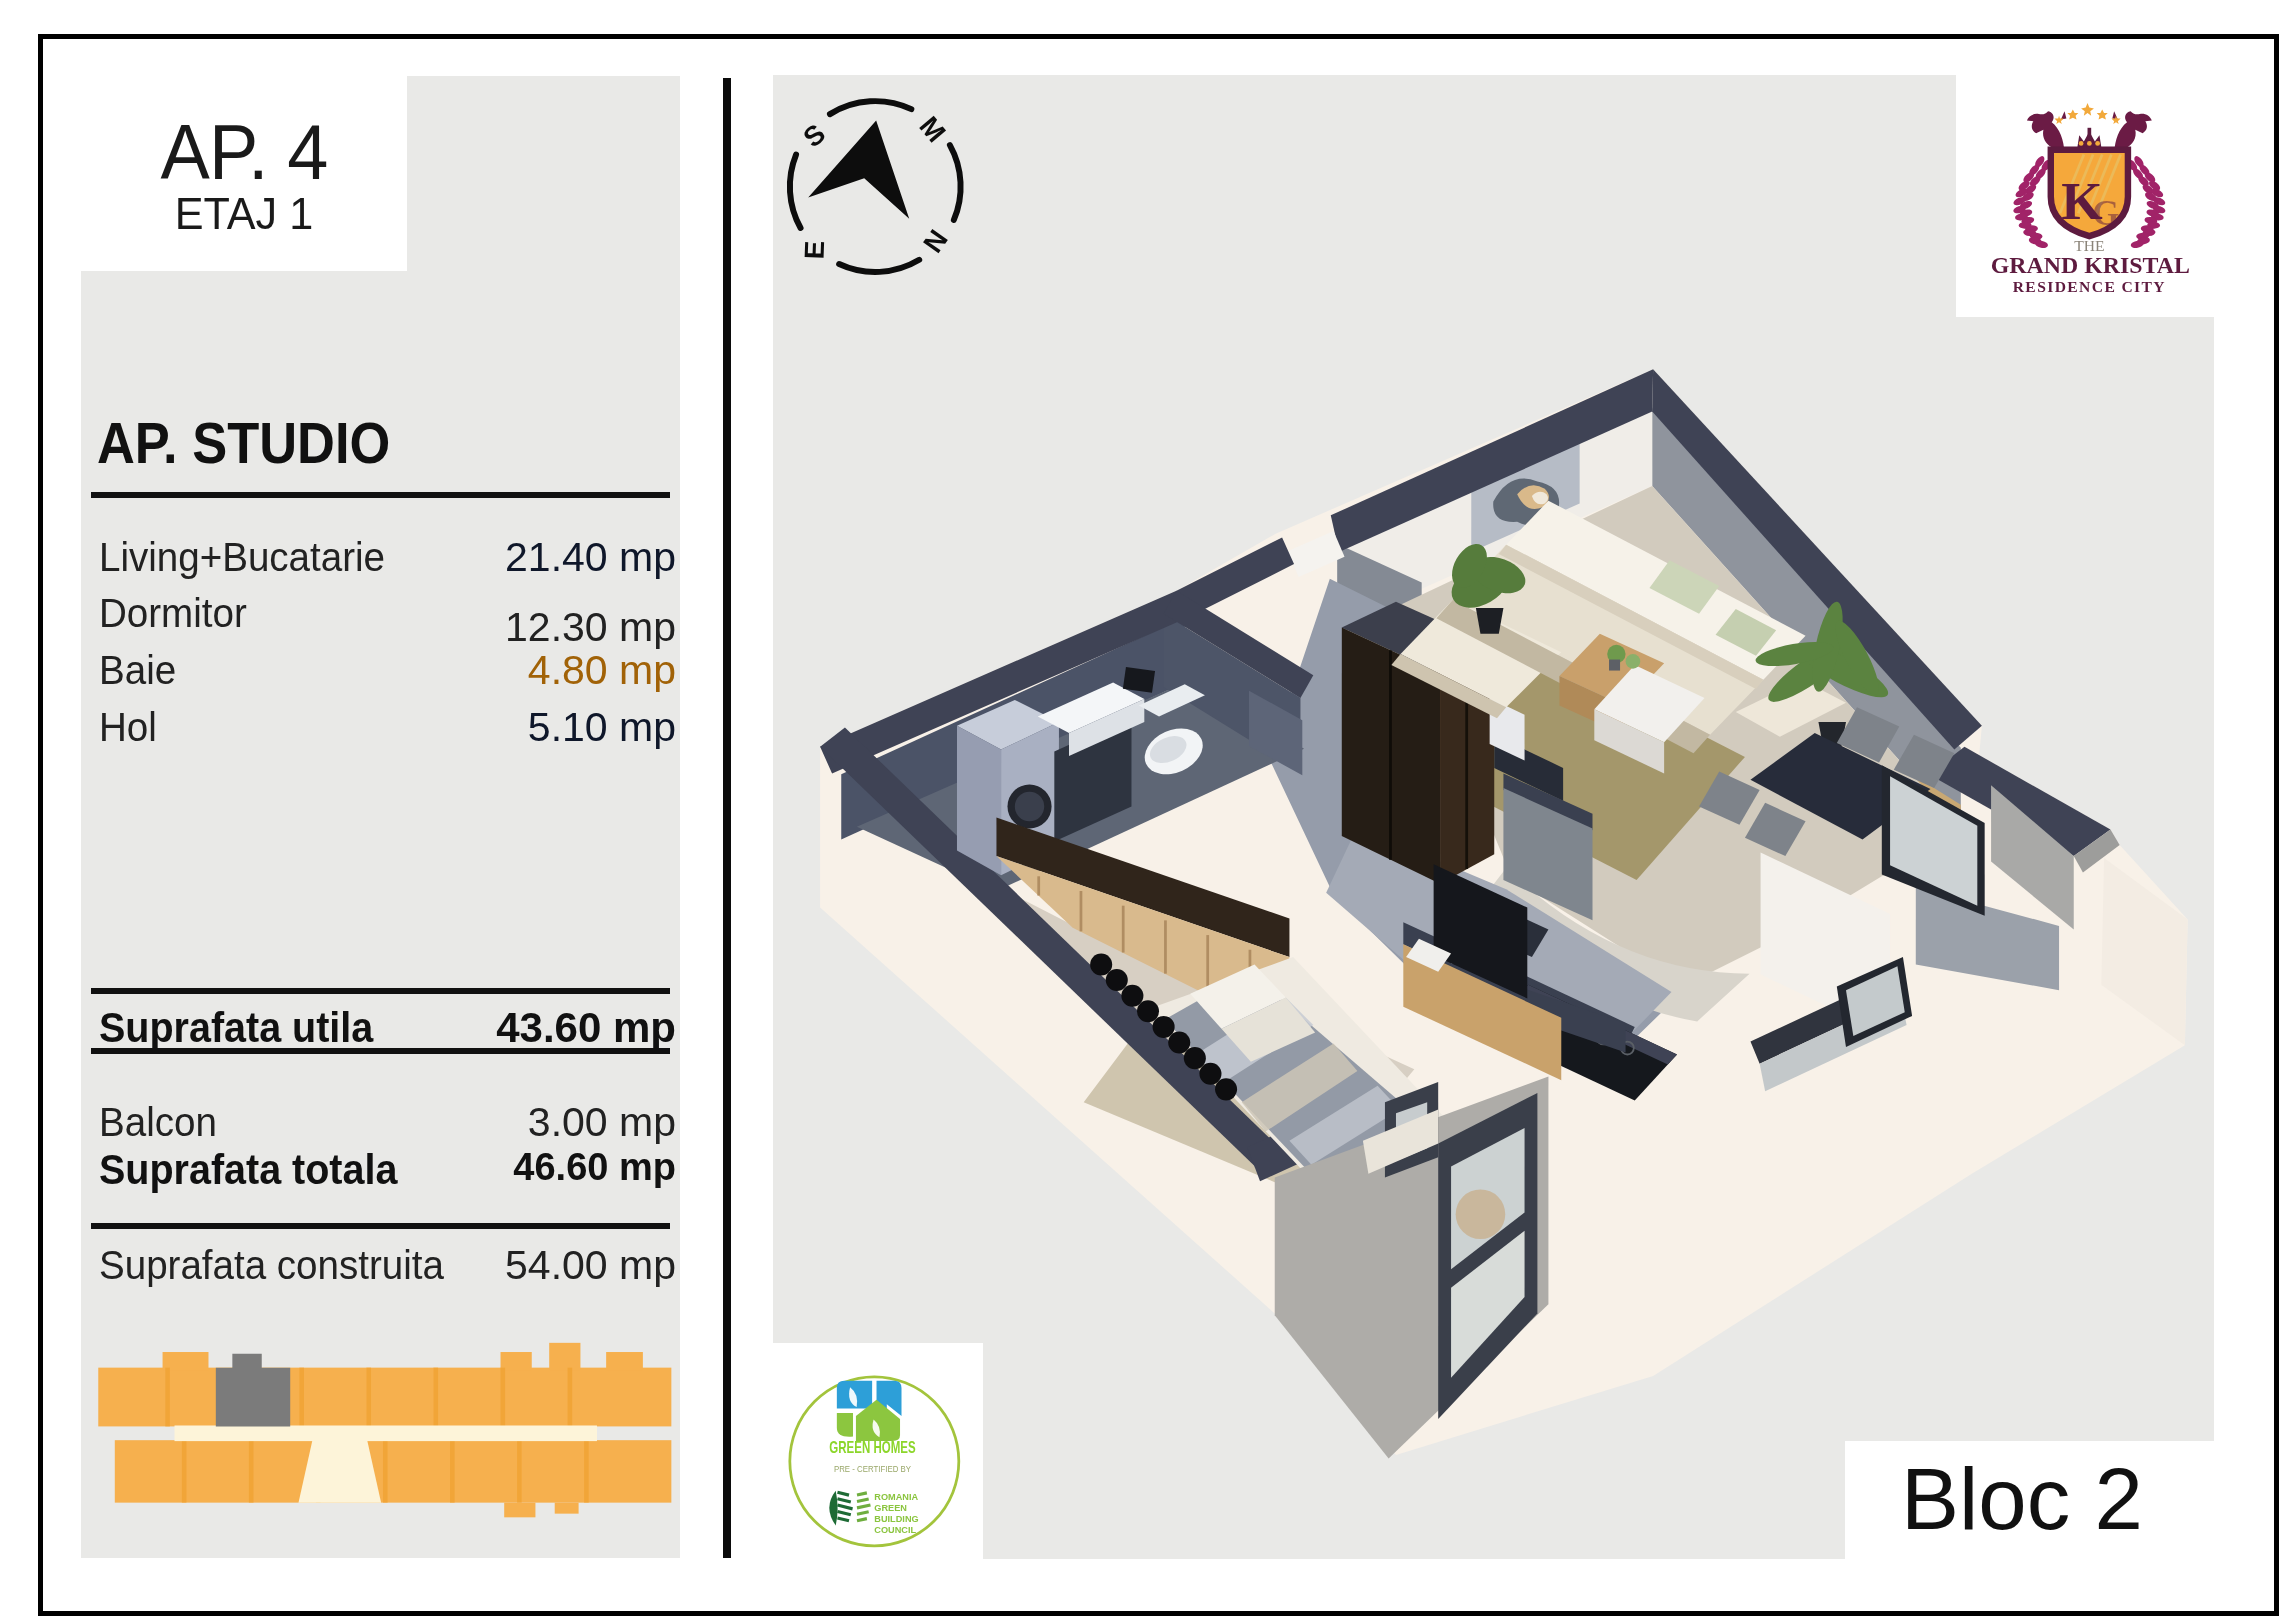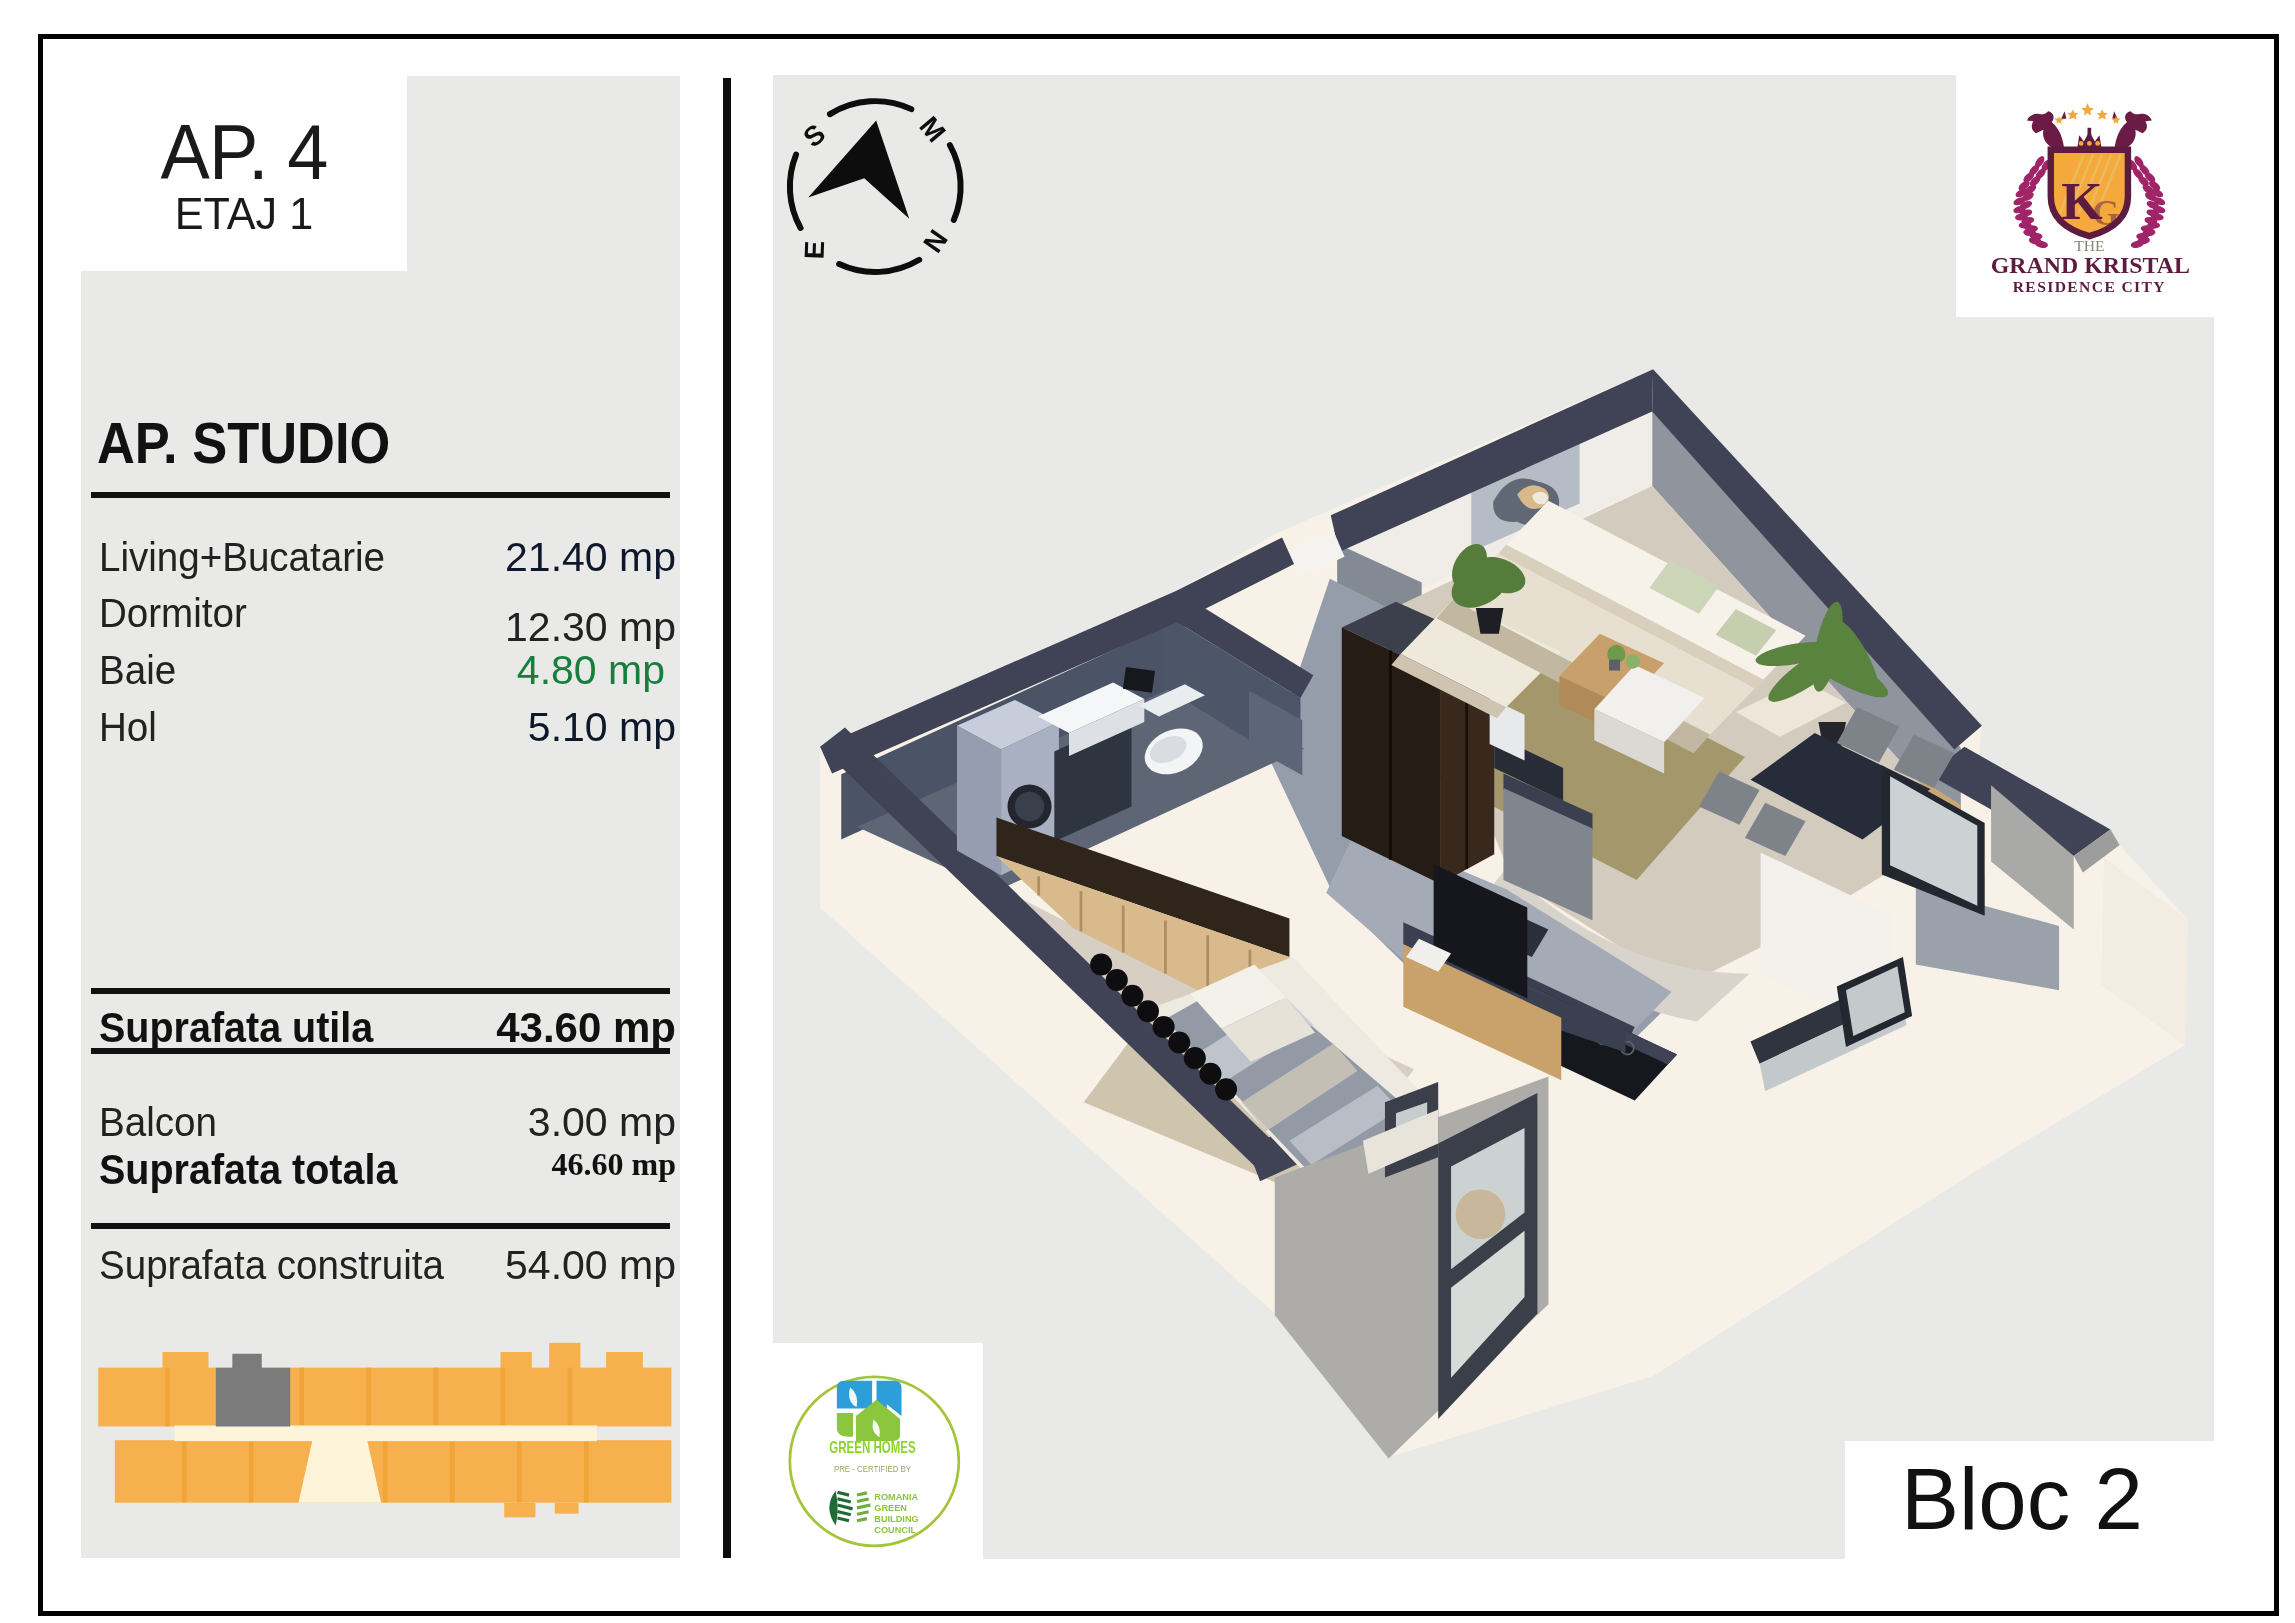--- a/index.html
+++ b/index.html
@@ -30,37 +30,37 @@
 
 <div class="abs" style="left:91px;top:492px;width:579px;height:6.4px;background:#111;"></div>
 
 <div class="abs" style="left:99px;top:534px;font-size:41px;color:#222;transform:scaleX(0.94);transform-origin:left;">Living+Bucatarie</div>
 <div class="abs" style="left:401px;top:534px;width:275px;text-align:right;font-size:41px;color:#0f172a;">21.40 mp</div>
 
 <div class="abs" style="left:99px;top:590px;font-size:41px;color:#222;transform:scaleX(0.94);transform-origin:left;">Dormitor</div>
 <div class="abs" style="left:401px;top:604px;width:275px;text-align:right;font-size:41px;color:#222;">12.30 mp</div>
 
 <div class="abs" style="left:99px;top:647px;font-size:41px;color:#222;transform:scaleX(0.94);transform-origin:left;">Baie</div>
-<div class="abs" style="left:390px;top:647px;width:275px;text-align:right;font-size:41px;color:#15803d;">4.80 mp</div>
+<div class="abs" style="left:401px;top:647px;width:275px;text-align:right;font-size:41px;color:#a16207;">4.80 mp</div>
 
 <div class="abs" style="left:99px;top:704px;font-size:41px;color:#222;transform:scaleX(0.94);transform-origin:left;">Hol</div>
 <div class="abs" style="left:401px;top:704px;width:275px;text-align:right;font-size:41px;color:#0f172a;">5.10 mp</div>
 
 <div class="abs" style="left:91px;top:988px;width:579px;height:5.5px;background:#111;"></div>
 
 <div class="abs" style="left:99px;top:1004px;font-size:42px;font-weight:bold;color:#111;transform:scaleX(0.94);transform-origin:left;">Suprafata utila</div>
 <div class="abs" style="left:401px;top:1004px;width:275px;text-align:right;font-size:42px;font-weight:bold;color:#111;">43.60 mp</div>
 
 <div class="abs" style="left:91px;top:1048px;width:579px;height:5.5px;background:#111;"></div>
 
 <div class="abs" style="left:99px;top:1099px;font-size:41px;color:#222;transform:scaleX(0.94);transform-origin:left;">Balcon</div>
 <div class="abs" style="left:401px;top:1099px;width:275px;text-align:right;font-size:41px;color:#222;">3.00 mp</div>
 
 <div class="abs" style="left:99px;top:1146px;font-size:42px;font-weight:bold;color:#111;transform:scaleX(0.94);transform-origin:left;">Suprafata totala</div>
-<div class="abs" style="left:401px;top:1146px;width:275px;text-align:right;font-size:32px;font-weight:bold;color:#111;font-family:Liberation Serif, serif;">46.60 mp</div>
+<div class="abs" style="left:401px;top:1146px;width:275px;text-align:right;font-size:38px;font-weight:bold;color:#111;">46.60 mp</div>
 
 <div class="abs" style="left:91px;top:1223px;width:579px;height:5.5px;background:#111;"></div>
 
 <div class="abs" style="left:99px;top:1242px;font-size:41px;color:#222;transform:scaleX(0.94);transform-origin:left;">Suprafata construita</div>
 <div class="abs" style="left:401px;top:1242px;width:275px;text-align:right;font-size:41px;color:#222;">54.00 mp</div>
 
 <div class="abs" style="left:1901px;top:1449px;width:331px;font-size:87px;color:#111;">Bloc 2</div>
 <svg class="abs" style="left:0;top:0;" width="2296" height="1624" viewBox="0 0 2500 1768">
 
 <g>

